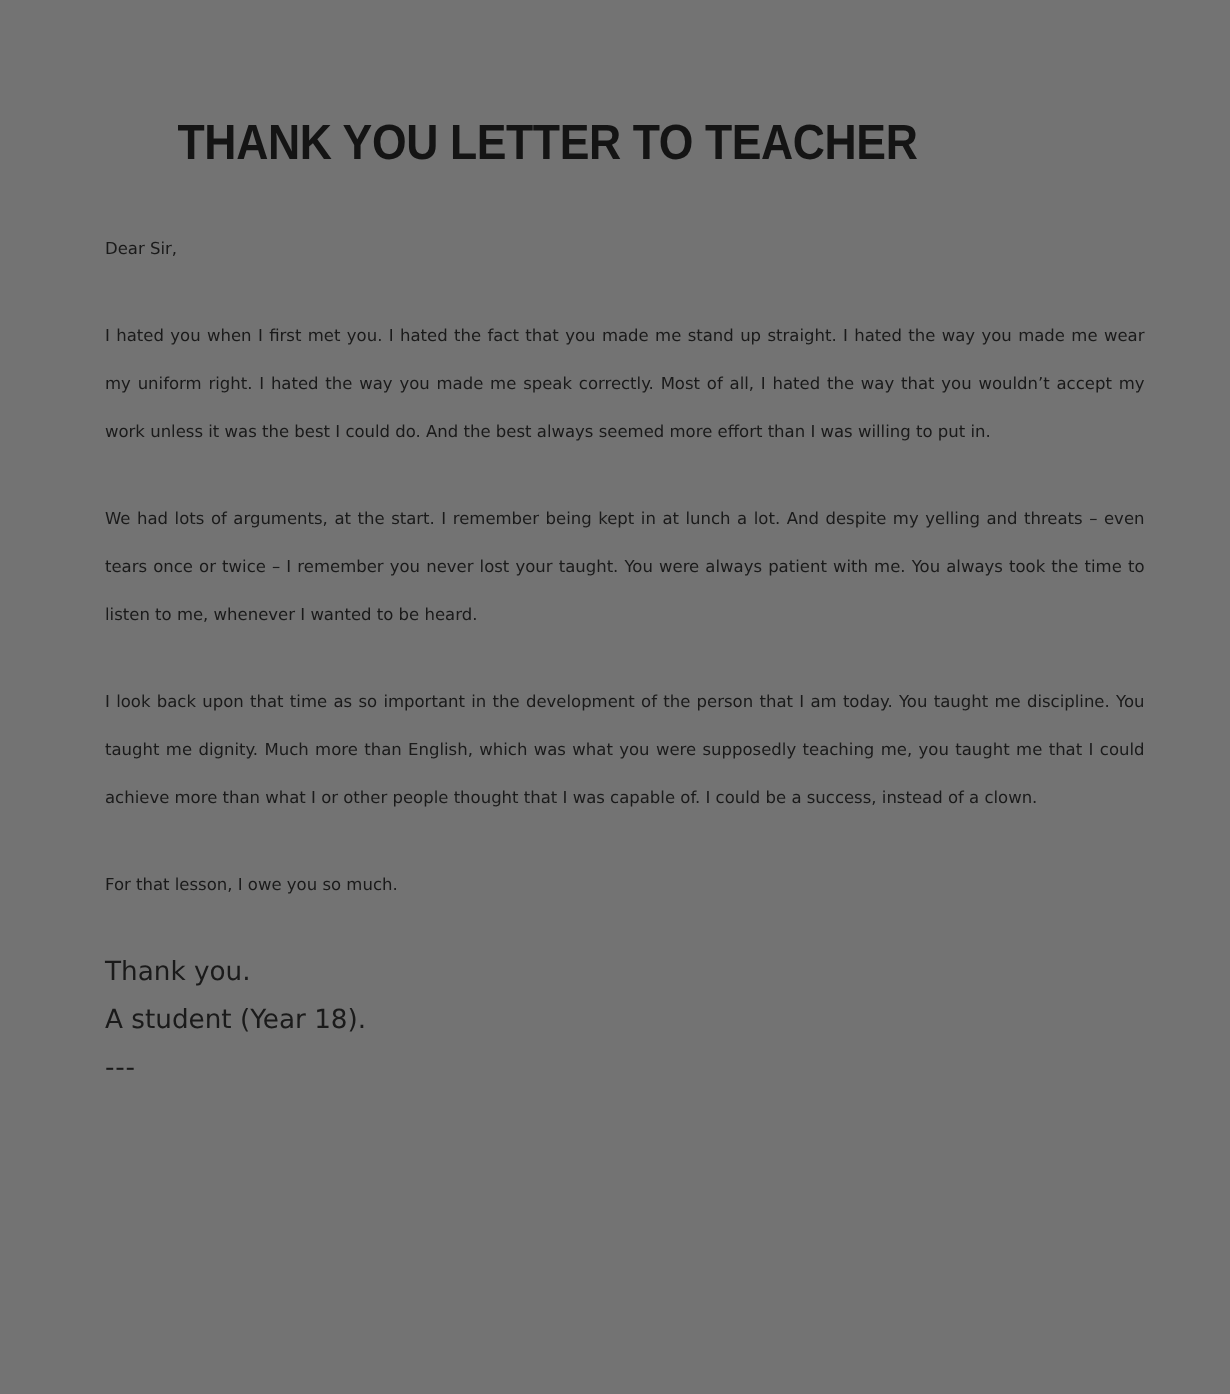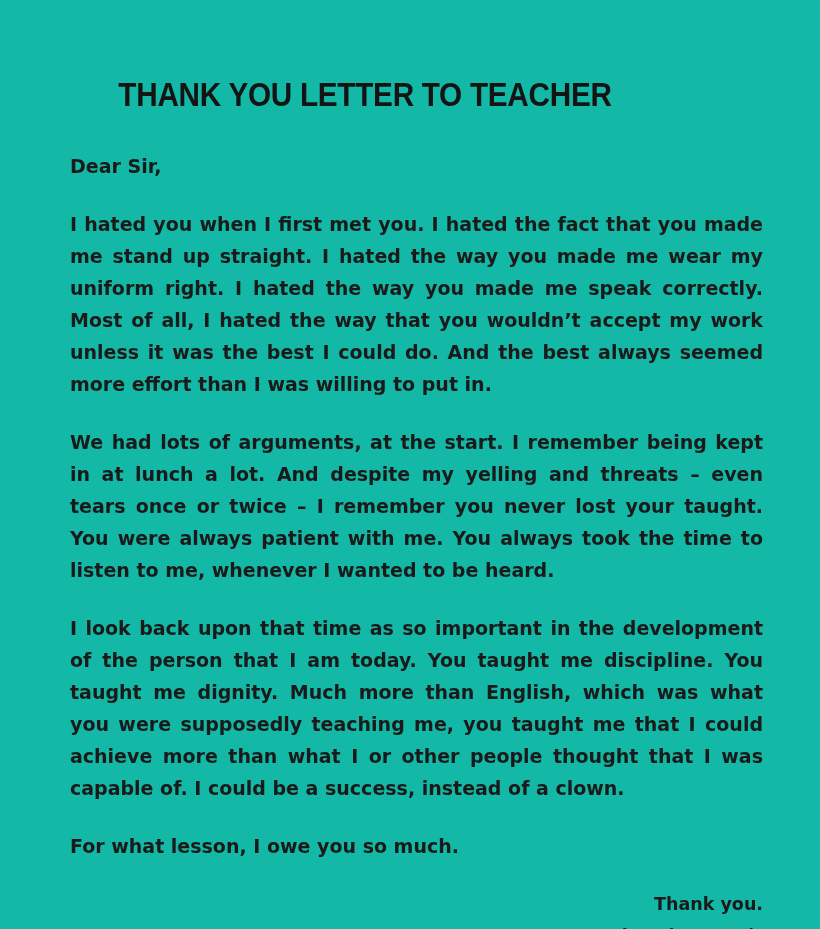--- a/index.html
+++ b/index.html
@@ -12,21 +12,21 @@
     height: 929px;
     overflow: hidden;
     font-family: "DejaVu Sans", "Liberation Sans", sans-serif;
     color: #1a1a1a;
     -webkit-font-smoothing: antialiased;
   }
   .page {
     position: relative;
     width: 820px;
     height: 929px;
-    background: #14b8a6;
+    background: #737373;
     box-sizing: border-box;
   }
   .doc-title {
     position: absolute;
     top: 55px;
     left: 0;
     width: 730px;
     text-align: center;
     font-family: "Liberation Sans", "DejaVu Sans", sans-serif;
     font-size: 33px;
@@ -39,43 +39,42 @@
     line-height: 1.1;
   }
   .letter-body {
     position: absolute;
     top: 150px;
     left: 70px;
     width: 693px;
   }
   .para {
     margin: 0 0 26px 0;
-    font-size: 19px;
+    font-size: 11px;
     line-height: 32px;
     text-align: justify;
     text-justify: inter-word;
     color: #1a1a1a;
-    font-weight: 700;
+    font-weight: 400;
   }
   .para.nojustify {
     text-align: left;
   }
   .para:last-child {
     margin-bottom: 0;
   }
   .salutation {
     margin-bottom: 26px;
   }
   .signoff-line {
     margin: 0;
     font-size: 17.5px;
     line-height: 32px;
-    text-align: right;
+    text-align: left;
     color: #1a1a1a;
-    font-weight: bold;
   }
   .signoff-block {
     margin: 0 0 26px 0;
   }
   .dashes {
     margin: 0;
     font-size: 17.5px;
     line-height: 32px;
     text-align: left;
     color: #1a1a1a;
@@ -92,21 +91,21 @@
   <div class="letter-body">
 
     <p class="para nojustify salutation">Dear Sir,</p>
 
     <p class="para">I hated you when I first met you. I hated the fact that you made me stand up straight. I hated the way you made me wear my uniform right. I hated the way you made me speak correctly. Most of all, I hated the way that you wouldn’t accept my work unless it was the best I could do. And the best always seemed more effort than I was willing to put in.</p>
 
     <p class="para">We had lots of arguments, at the start. I remember being kept in at lunch a lot. And despite my yelling and threats – even tears once or twice – I remember you never lost your taught. You were always patient with me. You always took the time to listen to me, whenever I wanted to be heard.</p>
 
     <p class="para">I look back upon that time as so important in the development of the person that I am today. You taught me discipline. You taught me dignity. Much more than English, which was what you were supposedly teaching me, you taught me that I could achieve more than what I or other people thought that I was capable of. I could be a success, instead of a clown.</p>
 
-    <p class="para nojustify">For what lesson, I owe you so much.</p>
+    <p class="para nojustify">For that lesson, I owe you so much.</p>
 
     <div class="signoff-block">
       <p class="signoff-line">Thank you.</p>
       <p class="signoff-line">A student (Year 18).</p>
       <p class="dashes">---</p>
     </div>
 
   </div>
 
 </div>

